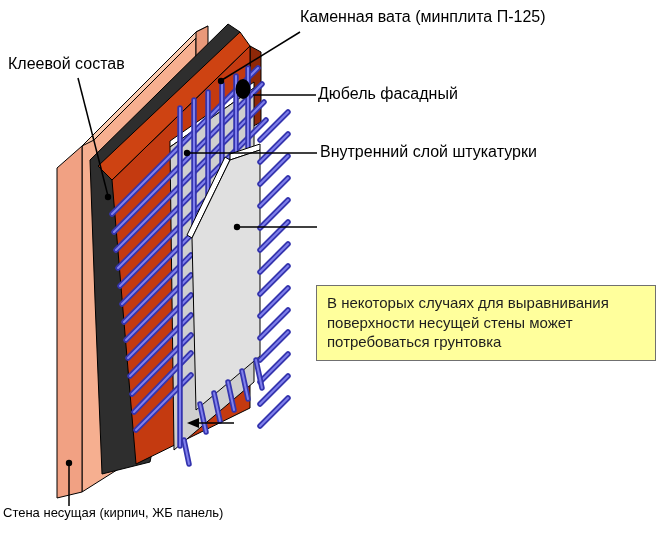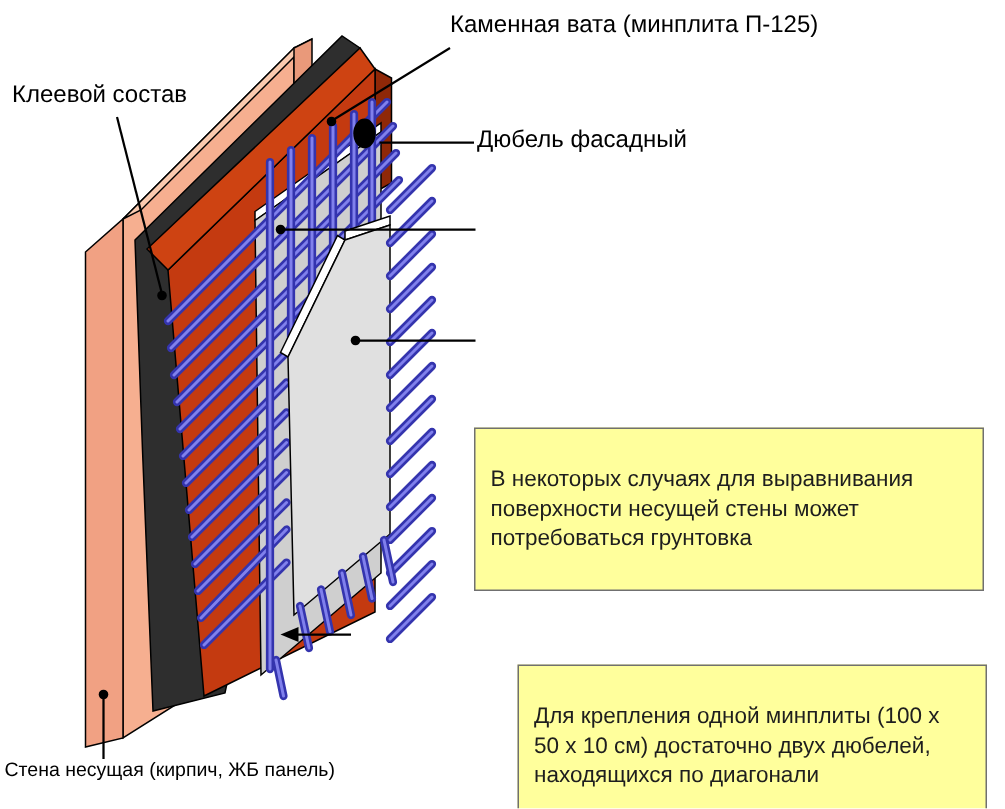--- a/index.html
+++ b/index.html
@@ -2,21 +2,21 @@
 <html style="--wall-front: #F6AF90; --wall-end: #F1A183; --wall-top: #FACAAF; --wall-rend: #E9997A; --adhesive: #2E2E2E; --ins-front: #C43A10; --ins-top: #CE4312; --ins-rend: #8F2808; --inner-pl: #CFCFCF; --outer-pl: #E0E0E0; --bevel: #FFFFFF; --rod-dark: #3434AE; --rod-light: #8080EC; --note-bg: #FFFF9C; --note-border: #707070; --note-text: #1E1E1E;"><head>
 <meta charset="utf-8">
 <style>
   html,body{margin:0;padding:0;background:#fff;}
   .stage{position:relative;width:670px;height:539px;background:#fff;overflow:hidden;
          font-family:"Liberation Sans","DejaVu Sans",sans-serif;}
   svg.diagram{position:absolute;left:0;top:0;width:670px;height:539px;}
   .lbl{position:absolute;font-weight:normal;font-size:16px;line-height:1.15;color:#000;white-space:nowrap;}
   .lbl.small{font-size:13px;}
   .note{position:absolute;background:var(--note-bg);border:1px solid var(--note-border);
-        color:var(--note-text);font-size:15px;line-height:1.3;padding:24px 10px;box-sizing:border-box;}
+        color:var(--note-text);font-size:15px;line-height:1.3;padding:7px 10px;box-sizing:border-box;}
   .note1{left:316px;top:285px;width:340px;min-height:76px;}
   .note2{left:345px;top:443px;width:313px;min-height:93px;}
   
   .wall-end{fill:var(--wall-end);}    .wall-front{fill:var(--wall-front);}
   .wall-top{fill:var(--wall-top);}    .wall-rend{fill:var(--wall-rend);}
   .adhesive{fill:var(--adhesive);}
   .ins-front{fill:var(--ins-front);}  .ins-top{fill:var(--ins-top);}  .ins-rend{fill:var(--ins-rend);}
   .inner-pl{fill:var(--inner-pl);}    .outer-pl{fill:var(--outer-pl);}  .bevel{fill:var(--bevel);}
   .outl{stroke:#000;stroke-width:1;}
   .rod-d{stroke:var(--rod-dark);stroke-width:5.5;stroke-linecap:round;fill:none;}
@@ -156,17 +156,17 @@
       <line class="ptr" x1="196" y1="423" x2="234" y2="423"></line>
       <polygon class="dot" points="187,423 199,418 199,428"></polygon>
       <line class="ptr" x1="69" y1="506" x2="69" y2="466"></line>
       <circle class="dot" cx="69" cy="463" r="3.2"></circle>
     </g>
   </svg>
 
   <div class="lbl" style="left:300px;top:8px;">Каменная вата (минплита П-125)</div>
   <div class="lbl" style="left:8px;top:55px;">Клеевой состав</div>
   <div class="lbl" style="left:318px;top:85px;">Дюбель фасадный</div>
+  <div class="lbl" style="left:320px;top:143px;">Внутренний слой штукатурки</div>
   <div class="lbl small" style="left:3px;top:506px;">Стена несущая (кирпич, ЖБ панель)</div>
 
   <div class="note note1">В некоторых случаях для выравнивания поверхности несущей стены может потребоваться грунтовка</div>
-  <div class="note note2">Для крепления одной минплиты (100 x 50 x 10 см) достаточно двух дюбелей, находящихся по диагонали</div>
 </div>
 
 </body></html>

